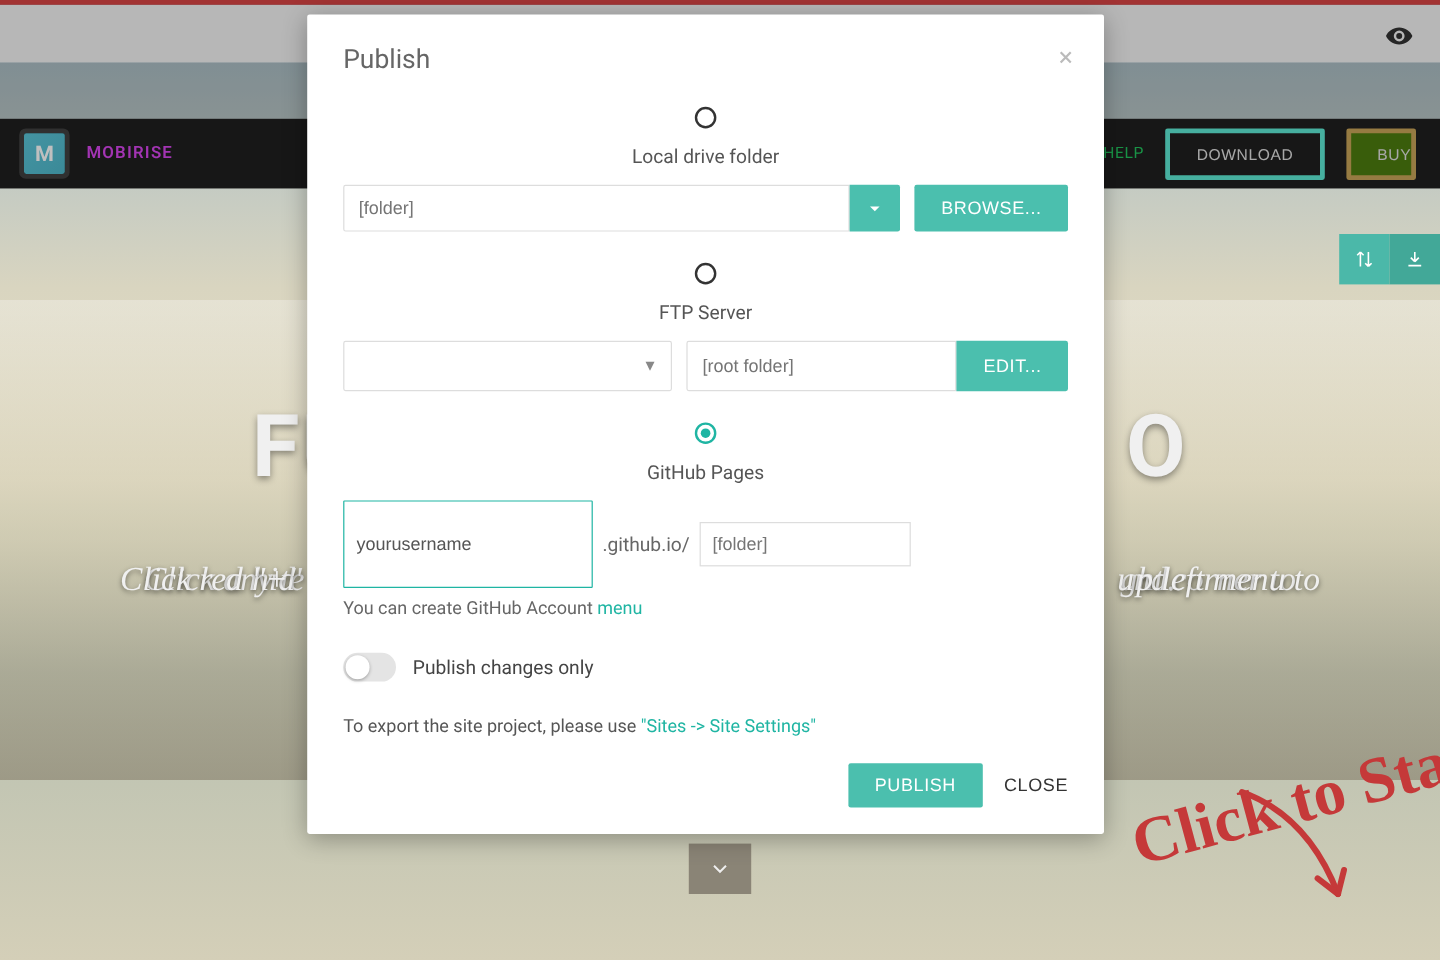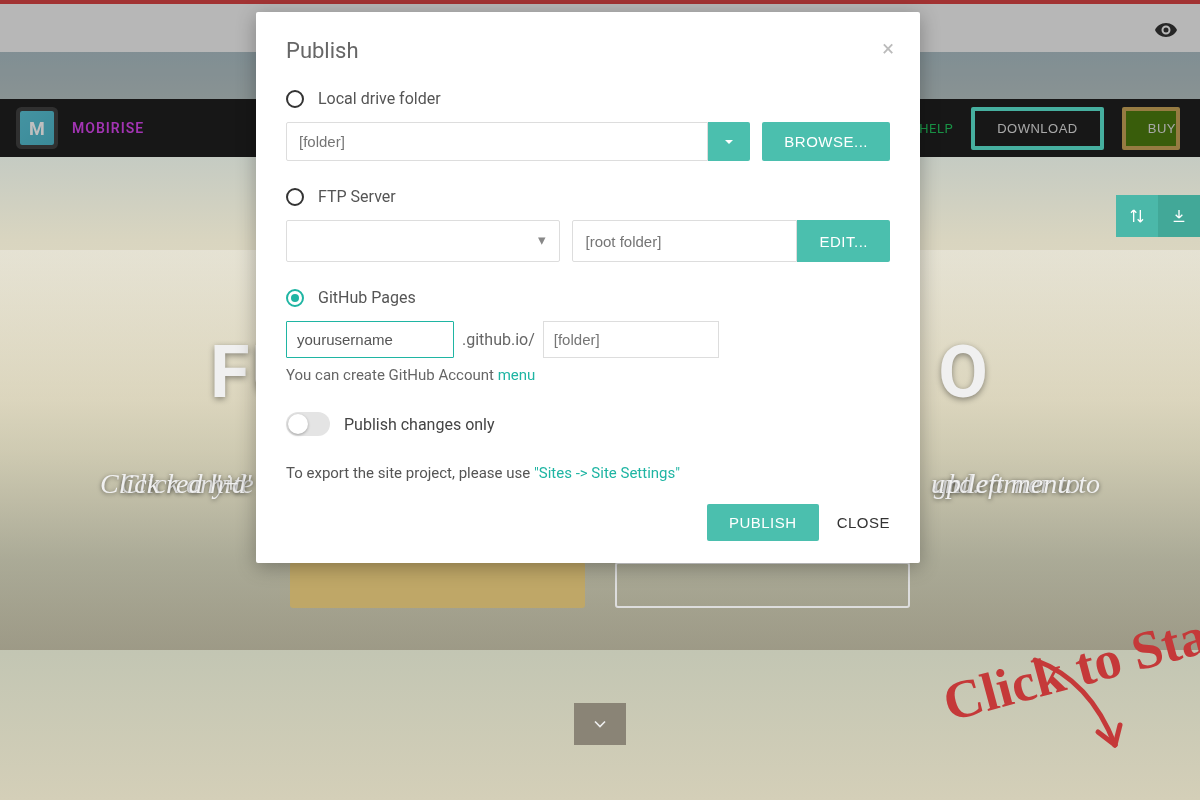--- a/index.html
+++ b/index.html
@@ -85,21 +85,21 @@
 
 .modal {
   position: absolute; top: 12px; left: 256px; width: 664px;
   background: #fff; z-index: 100; border-radius: 2px;
   box-shadow: 0 4px 20px rgba(0,0,0,0.3); padding: 26px 30px 22px;
   color: #444;
 }
 .modal-title { font-size: 22px; color: #666; font-weight: 400; }
 .modal-close { position: absolute; top: 24px; right: 26px; color: #bbb; font-size: 22px; cursor: pointer; }
 .option { margin-top: 26px; }
-.radio-row { display: flex; align-items: center; gap: 14px; margin-bottom: 14px; }
+.radio-row { display: flex; align-items: center; gap: 14px; margin-bottom: 14px; flex-direction: column; }
 .radio { width: 18px; height: 18px; border: 2px solid #333; border-radius: 50%; display: inline-flex; align-items: center; justify-content: center; flex-shrink: 0; }
 .radio.checked { border-color: #1fb5a3; }
 .radio.checked::after { content: ""; width: 8px; height: 8px; background: #1fb5a3; border-radius: 50%; }
 .radio-label { font-size: 16px; color: #555; }
 .row { display: flex; gap: 12px; align-items: stretch; }
 .input, .select {
   border: 1px solid #ddd; padding: 10px 12px; font-size: 15px;
   color: #aaa; background: #fff; border-radius: 2px;
 }
 .input-group { display: flex; flex: 1; }
@@ -110,21 +110,21 @@
   border-radius: 0 2px 2px 0;
 }
 .btn-teal {
   background: #4bbfae; color: #fff; border: none;
   padding: 10px 22px; font-size: 15px; letter-spacing: 0.5px; border-radius: 2px;
   cursor: pointer;
 }
 .select { flex: 1; position: relative; min-width: 260px; height: 42px; }
 .select::after { content: "▾"; position: absolute; right: 14px; top: 10px; color: #888; }
 .gh-row { display: flex; align-items: center; gap: 8px; margin-bottom: 8px; }
-.gh-input { border: 1px solid #1fb5a3; padding: 9px 10px; font-size: 15px; color: #555; width: 168px; border-radius: 1px; }
+.gh-input { border: 1px solid #1fb5a3; padding: 27px 10px; font-size: 15px; color: #555; width: 208px; border-radius: 1px; }
 .gh-text { color: #666; font-size: 16px; }
 .gh-folder { border: 1px solid #ddd; padding: 9px 10px; font-size: 15px; color: #aaa; width: 176px; }
 .hint { font-size: 15px; color: #666; }
 .hint a { color: #1fb5a3; text-decoration: none; }
 .toggle-row { display: flex; align-items: center; gap: 14px; margin-top: 28px; }
 .toggle { width: 44px; height: 24px; background: #e4e4e4; border-radius: 12px; position: relative; }
 .toggle::after { content: ""; position: absolute; left: 2px; top: 2px; width: 20px; height: 20px; background: #fff; border-radius: 50%; box-shadow: 0 1px 3px rgba(0,0,0,0.3); }
 .export-line { margin-top: 28px; font-size: 15px; color: #555; }
 .export-line .link { color: #1fb5a3; }
 .modal-footer { display: flex; justify-content: flex-end; gap: 18px; margin-top: 22px; align-items: center; }

